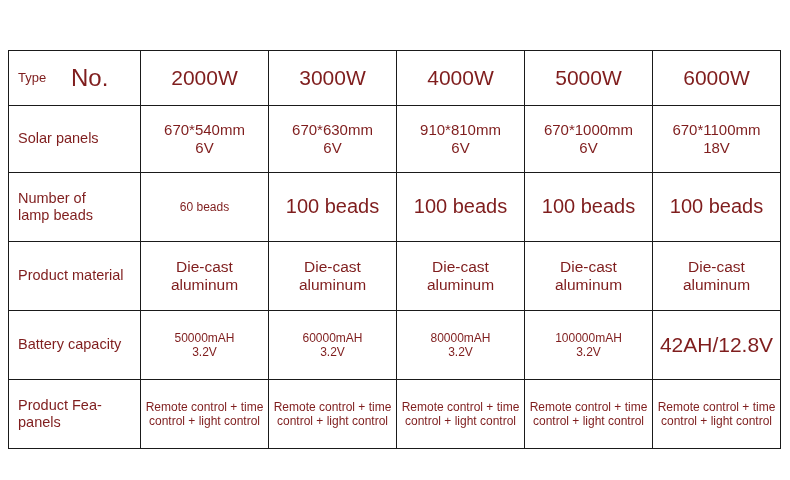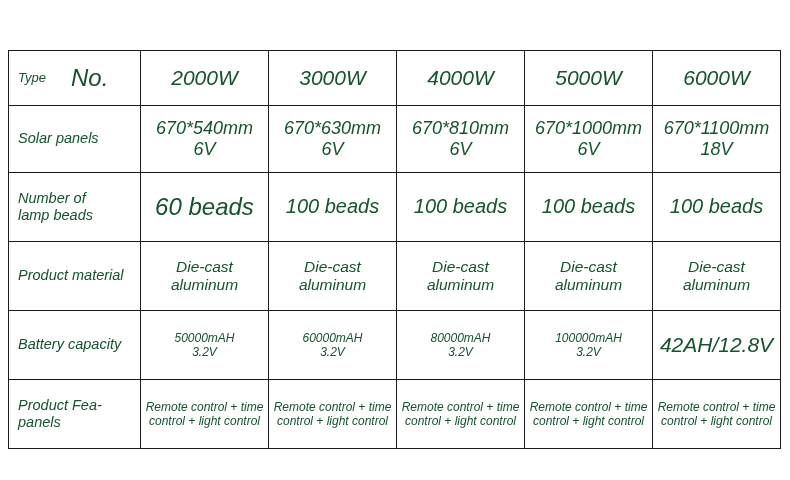--- a/index.html
+++ b/index.html
@@ -18,24 +18,23 @@
     left: 8px;
     top: 50px;
     width: 772px;
     border-collapse: collapse;
     table-layout: fixed;
   }
   #spec-table td {
     border: 1px solid #1a1a1a;
     text-align: center;
     vertical-align: middle;
-    color: #14532d;
+    color: #7f1d1d;
     padding: 2px 3px;
     line-height: 1.18;
-    font-style: italic;
   }
   
   col.c0 { width: 132px; }
   col.c1 { width: 128px; }
   col.c2 { width: 128px; }
   col.c3 { width: 128px; }
   col.c4 { width: 128px; }
   col.c5 { width: 128px; }
 
   
@@ -71,28 +70,28 @@
     top: 50%;
     transform: translateY(-50%);
     font-size: 24px;
   }
   .watt {
     font-size: 21px;
   }
 
   
   .cell-2line {
-    font-size: 18px;
+    font-size: 15px;
   }
   .cell-beads {
     font-size: 20px;
     white-space: nowrap;
   }
   .cell-beads-first {
-    font-size: 24px;
+    font-size: 12px;
     white-space: nowrap;
   }
   .cell-material {
     font-size: 15.5px;
   }
   .cell-batt {
     font-size: 12px;
   }
   .cell-batt-last {
     font-size: 21px;
@@ -137,21 +136,21 @@
       <td class="rowlabel lbl-big">Solar panels</td>
       <td class="cell-2line">
         <div class="nowrap">670*540mm</div>
         <div class="nowrap">6V</div>
       </td>
       <td class="cell-2line">
         <div class="nowrap">670*630mm</div>
         <div class="nowrap">6V</div>
       </td>
       <td class="cell-2line">
-        <div class="nowrap">670*810mm</div>
+        <div class="nowrap">910*810mm</div>
         <div class="nowrap">6V</div>
       </td>
       <td class="cell-2line">
         <div class="nowrap">670*1000mm</div>
         <div class="nowrap">6V</div>
       </td>
       <td class="cell-2line">
         <div class="nowrap">670*1100mm</div>
         <div class="nowrap">18V</div>
       </td>

